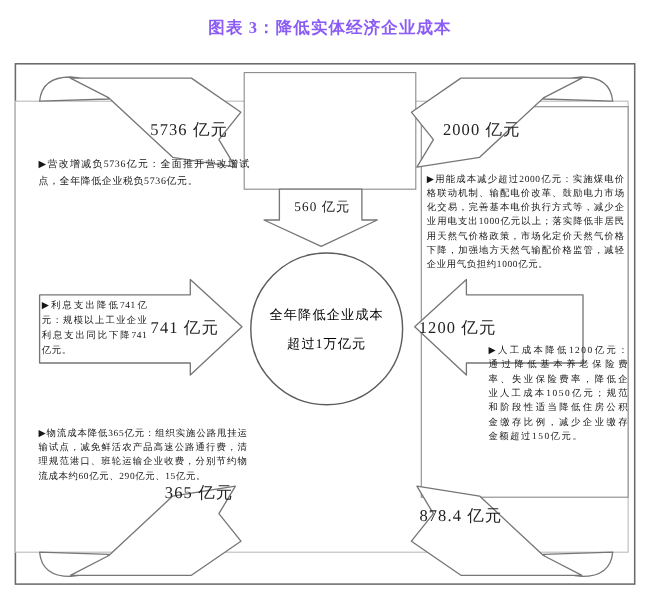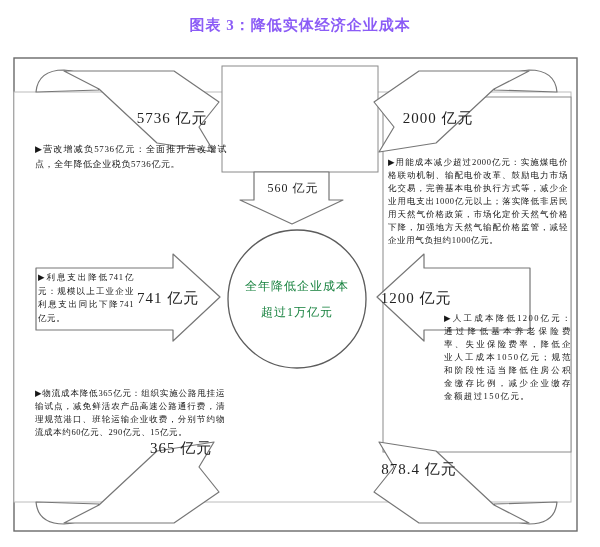--- a/index.html
+++ b/index.html
@@ -31,21 +31,21 @@
   .val.v5736{left:172px;top:118px;}
   .val.v560{left:293px;top:188px;font-size:12px;}
   .val.v2000{left:426px;top:118px;margin-left:12px;}
   .val.v741{left:168px;top:298px;}
   .val.v1200{left:416px;top:298px;}
   .val.v365{left:181px;top:448px;}
   .val.v496{left:419px;top:469px;}
   .circle-text{
     left:297px;top:299px;transform:translate(-50%,-50%);
     width:130px;text-align:center;font-size:12px;line-height:26px;
-    letter-spacing:1px;color:#15803d;white-space:nowrap;
+    letter-spacing:1px;color:#000000;white-space:nowrap;
   }
 </style>
 </head>
 <body>
 
 <div id="stage">
 
   <svg width="600" height="547" viewBox="0 0 600 547">
 
     <rect x="14" y="58" width="563" height="473" fill="none" stroke="#6a6a6a" stroke-width="1.4"></rect>

